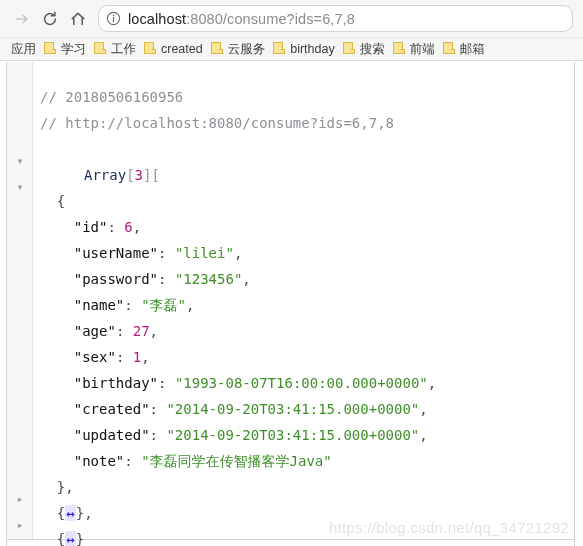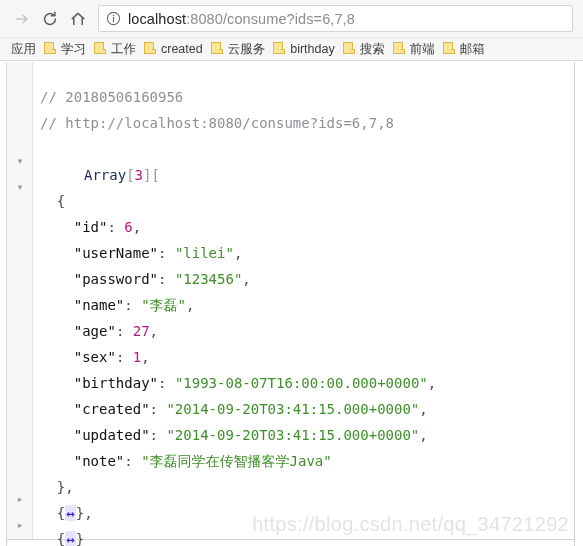--- a/index.html
+++ b/index.html
@@ -46,21 +46,21 @@
     border-radius: 2px;
   }
   .omnibox {
     position: relative;
     flex: 1 1 auto;
     height: 27px;
     margin-left: 6px;
     margin-right: 10px;
     background: #ffffff;
     border: 1px solid #d3d3d3;
-    border-radius: 2px;
+    border-radius: 10px;
     display: flex;
     align-items: center;
     padding-left: 7px;
     box-sizing: border-box;
     overflow: hidden;
   }
   .info-icon {
     flex: 0 0 auto;
     margin-right: 7px;
     display: flex;
@@ -227,21 +227,21 @@
     padding: 0 1px;
     border-radius: 2px;
   }
 
   
   .watermark {
     position: absolute;
     right: 14px;
     bottom: 10px;
     font-family: "Liberation Sans", sans-serif;
-    font-size: 20px;
+    font-size: 15px;
     color: #e3e3e3;
     letter-spacing: 0.3px;
     white-space: nowrap;
     pointer-events: none;
   }
 </style>
 </head>
 <body>
 
 <div id="app">

